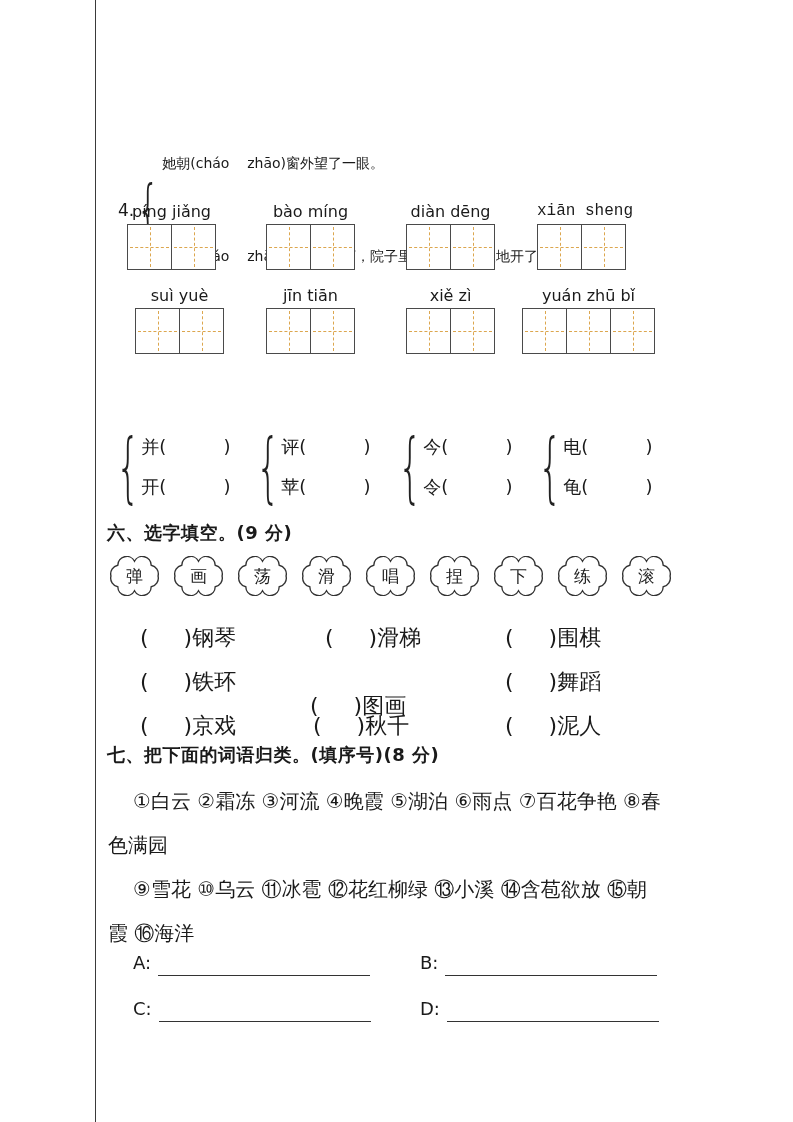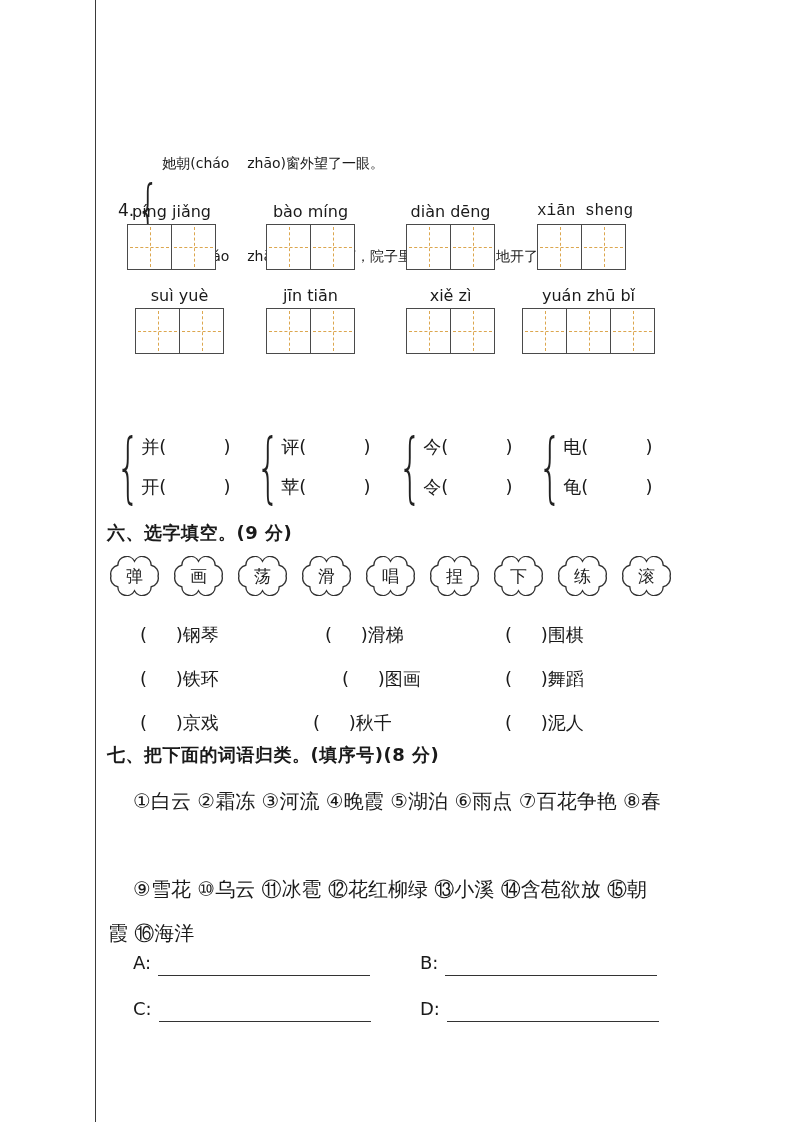--- a/index.html
+++ b/index.html
@@ -44,21 +44,21 @@
   #bubbles{position:absolute;left:108px;top:556px;display:flex;gap:11px}
   .bubble{position:relative;width:53px;height:40px}
   .bubble svg{position:absolute;inset:0;width:100%;height:100%}
   .bchar{position:absolute;inset:0;text-align:center;line-height:40px;font-size:17px}
 
   
   .blank-row{position:absolute;left:0;width:100%;height:30px}
   #blank-row-0{top:623px}
   #blank-row-1{top:667px}
   #blank-row-2{top:711px}
-  .blank-item{position:absolute;top:0;font-size:18px;white-space:pre}
+  .blank-item{position:absolute;top:0;font-size:22px;white-space:pre}
 
   
   .para{position:absolute;left:108px;width:600px;font-size:20px;line-height:44px}
   #para-1{top:779px}
   #para-2{top:867px}
   .indent{text-indent:25px}
 
   
   .answers-row{position:absolute;left:0;width:100%;height:34px}
   #answers-row-0{top:950px}
@@ -256,32 +256,33 @@
         <span class="bchar">滚</span>
       </div>
     </div>
   <div class="blank-row" id="blank-row-0">
       <div class="blank-item" style="left: 140px;"><span class="paren2">(     )</span><span class="bword">钢琴</span></div>
       <div class="blank-item" style="left: 325px;"><span class="paren2">(     )</span><span class="bword">滑梯</span></div>
       <div class="blank-item" style="left: 505px;"><span class="paren2">(     )</span><span class="bword">围棋</span></div>
     </div>
   <div class="blank-row" id="blank-row-1">
       <div class="blank-item" style="left: 140px;"><span class="paren2">(     )</span><span class="bword">铁环</span></div>
-      <div class="blank-item" style="left: 342px;"><span class="paren2">(     )</span><span class="bword">图画</span></div>
+      <div class="blank-item" style="left: 310px; margin-top: 24px;"><span class="paren2">(     )</span><span class="bword">图画</span></div>
       <div class="blank-item" style="left: 505px;"><span class="paren2">(     )</span><span class="bword">舞蹈</span></div>
     </div>
   <div class="blank-row" id="blank-row-2">
       <div class="blank-item" style="left: 140px;"><span class="paren2">(     )</span><span class="bword">京戏</span></div>
       <div class="blank-item" style="left: 313px;"><span class="paren2">(     )</span><span class="bword">秋千</span></div>
       <div class="blank-item" style="left: 505px;"><span class="paren2">(     )</span><span class="bword">泥人</span></div>
     </div>
 
   <div class="sec-heading" id="heading-7">七、把下面的词语归类。(填序号)(8 分)</div>
   <div class="para" id="para-1">
     <div class="indent">①白云 ②霜冻 ③河流 ④晚霞 ⑤湖泊 ⑥雨点 ⑦百花争艳 ⑧春</div>
+    <div>色满园</div>
   </div>
   <div class="para" id="para-2">
     <div class="indent">⑨雪花 ⑩乌云 ⑪冰雹 ⑫花红柳绿 ⑬小溪 ⑭含苞欲放 ⑮朝</div>
     <div>霞 ⑯海洋</div>
   </div>
   <div class="answers-row" id="answers-row-0">
       <div class="answer-item" style="left: 133px;">
         <span class="ans-label">A:</span>
         <span class="ans-line"></span>
       </div>

